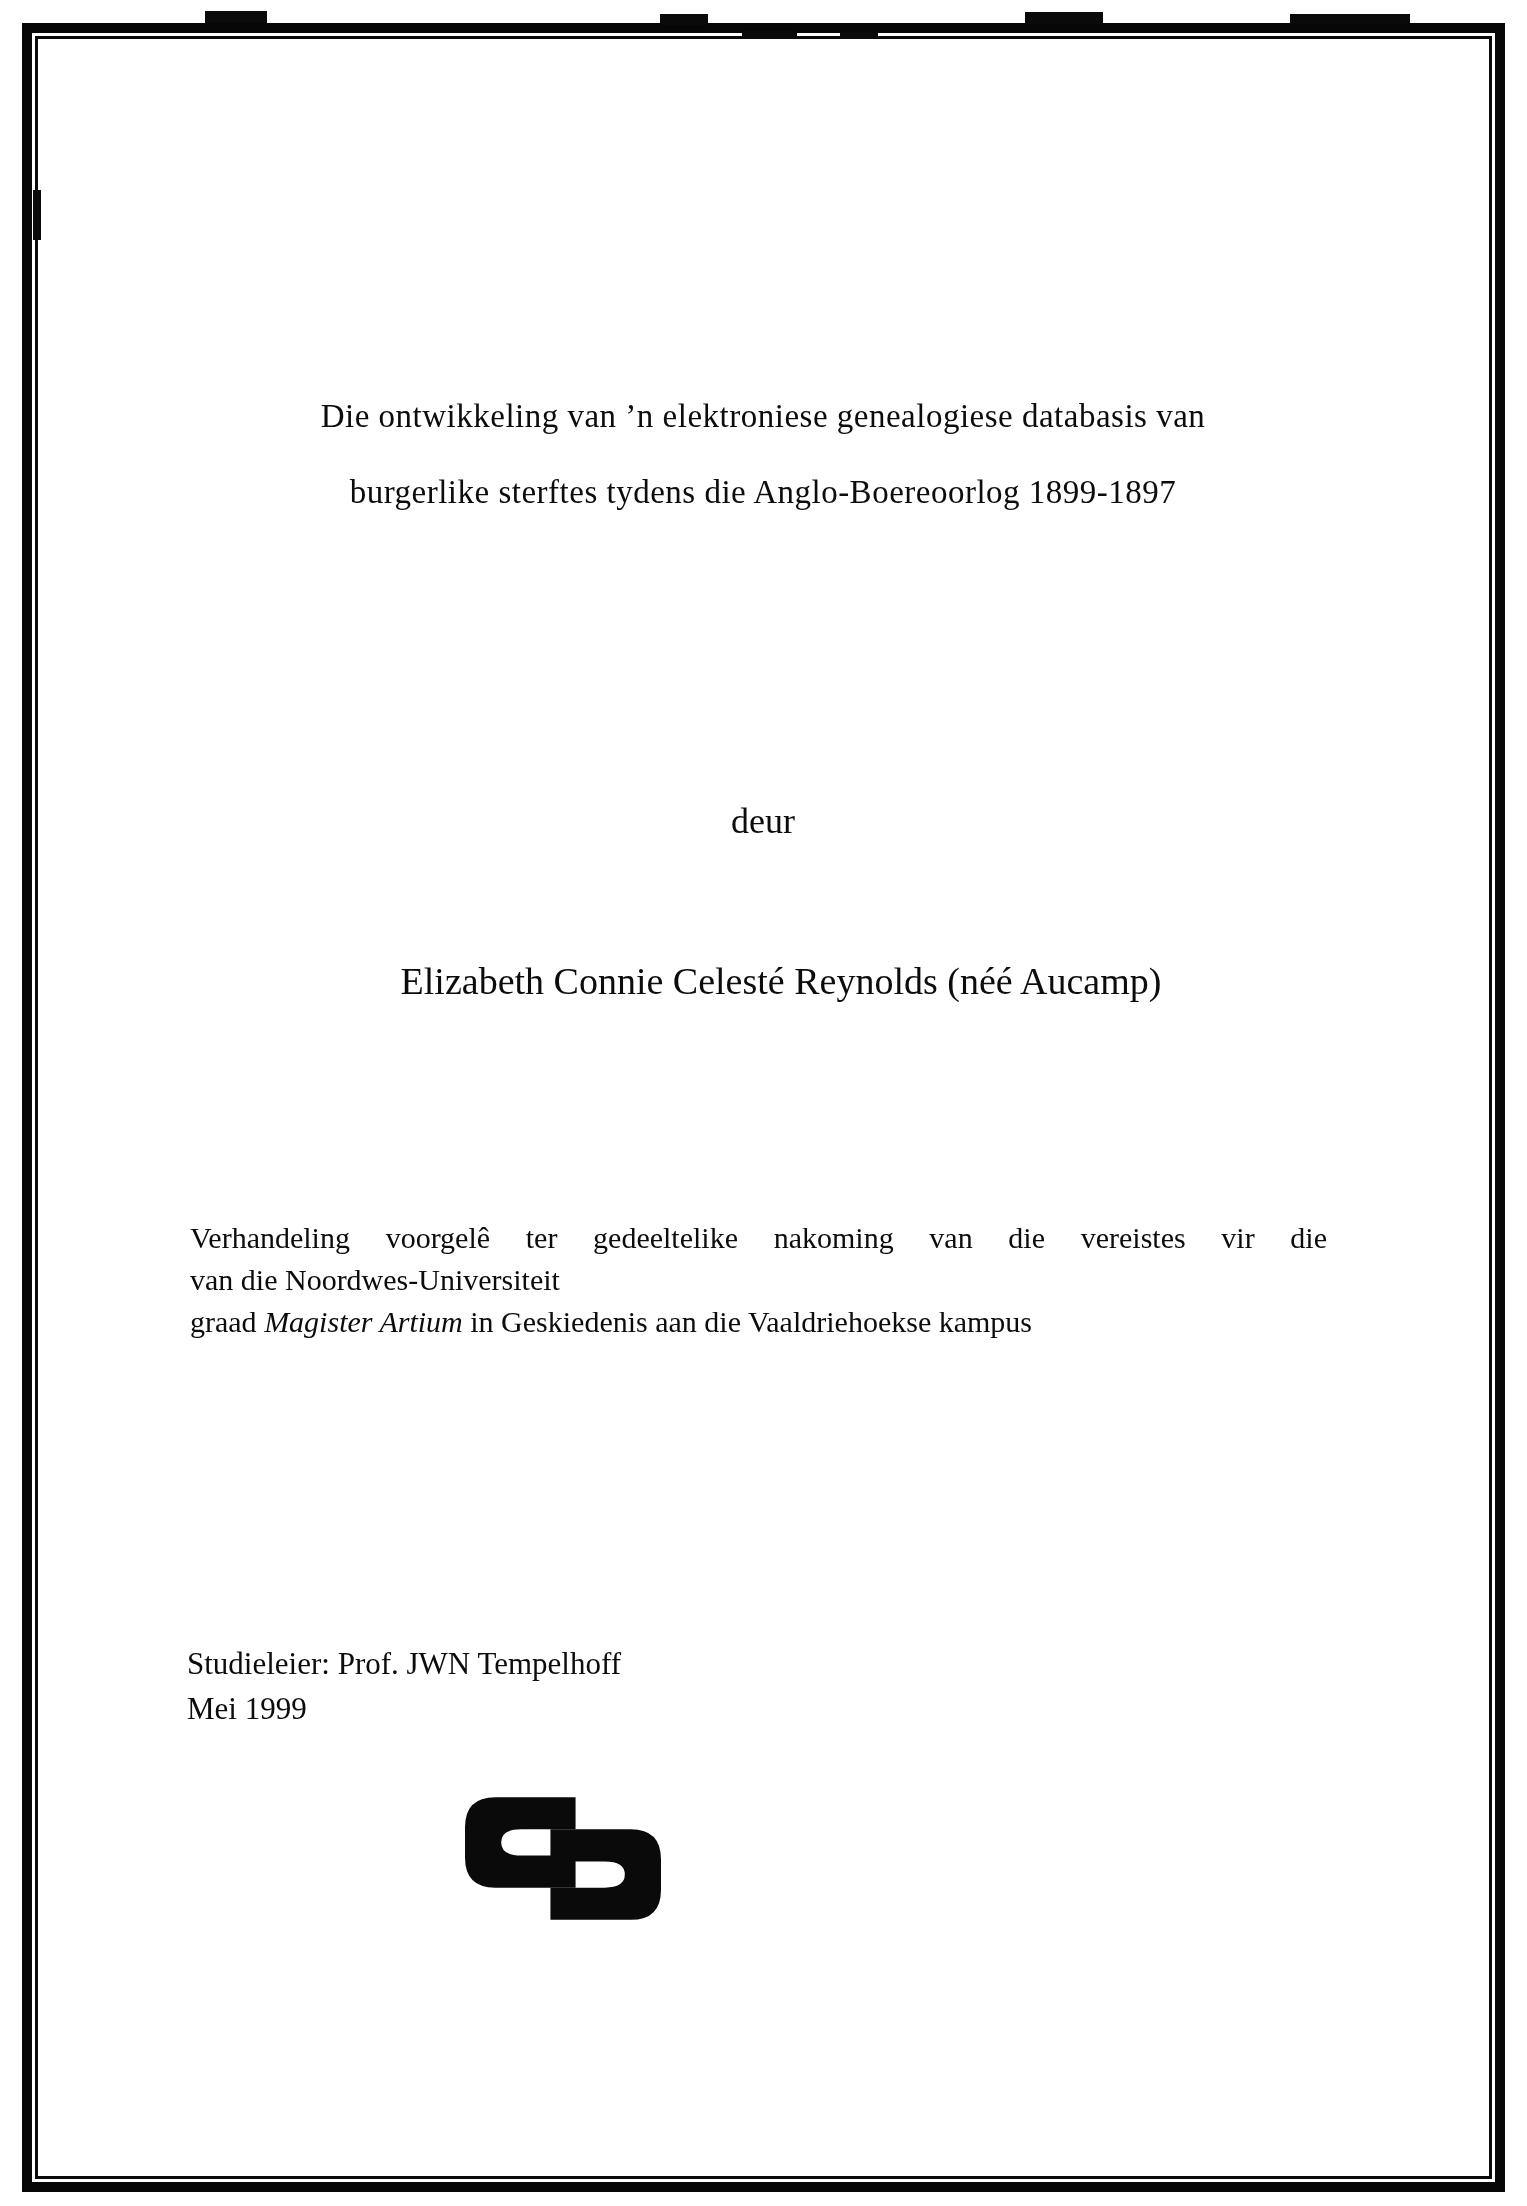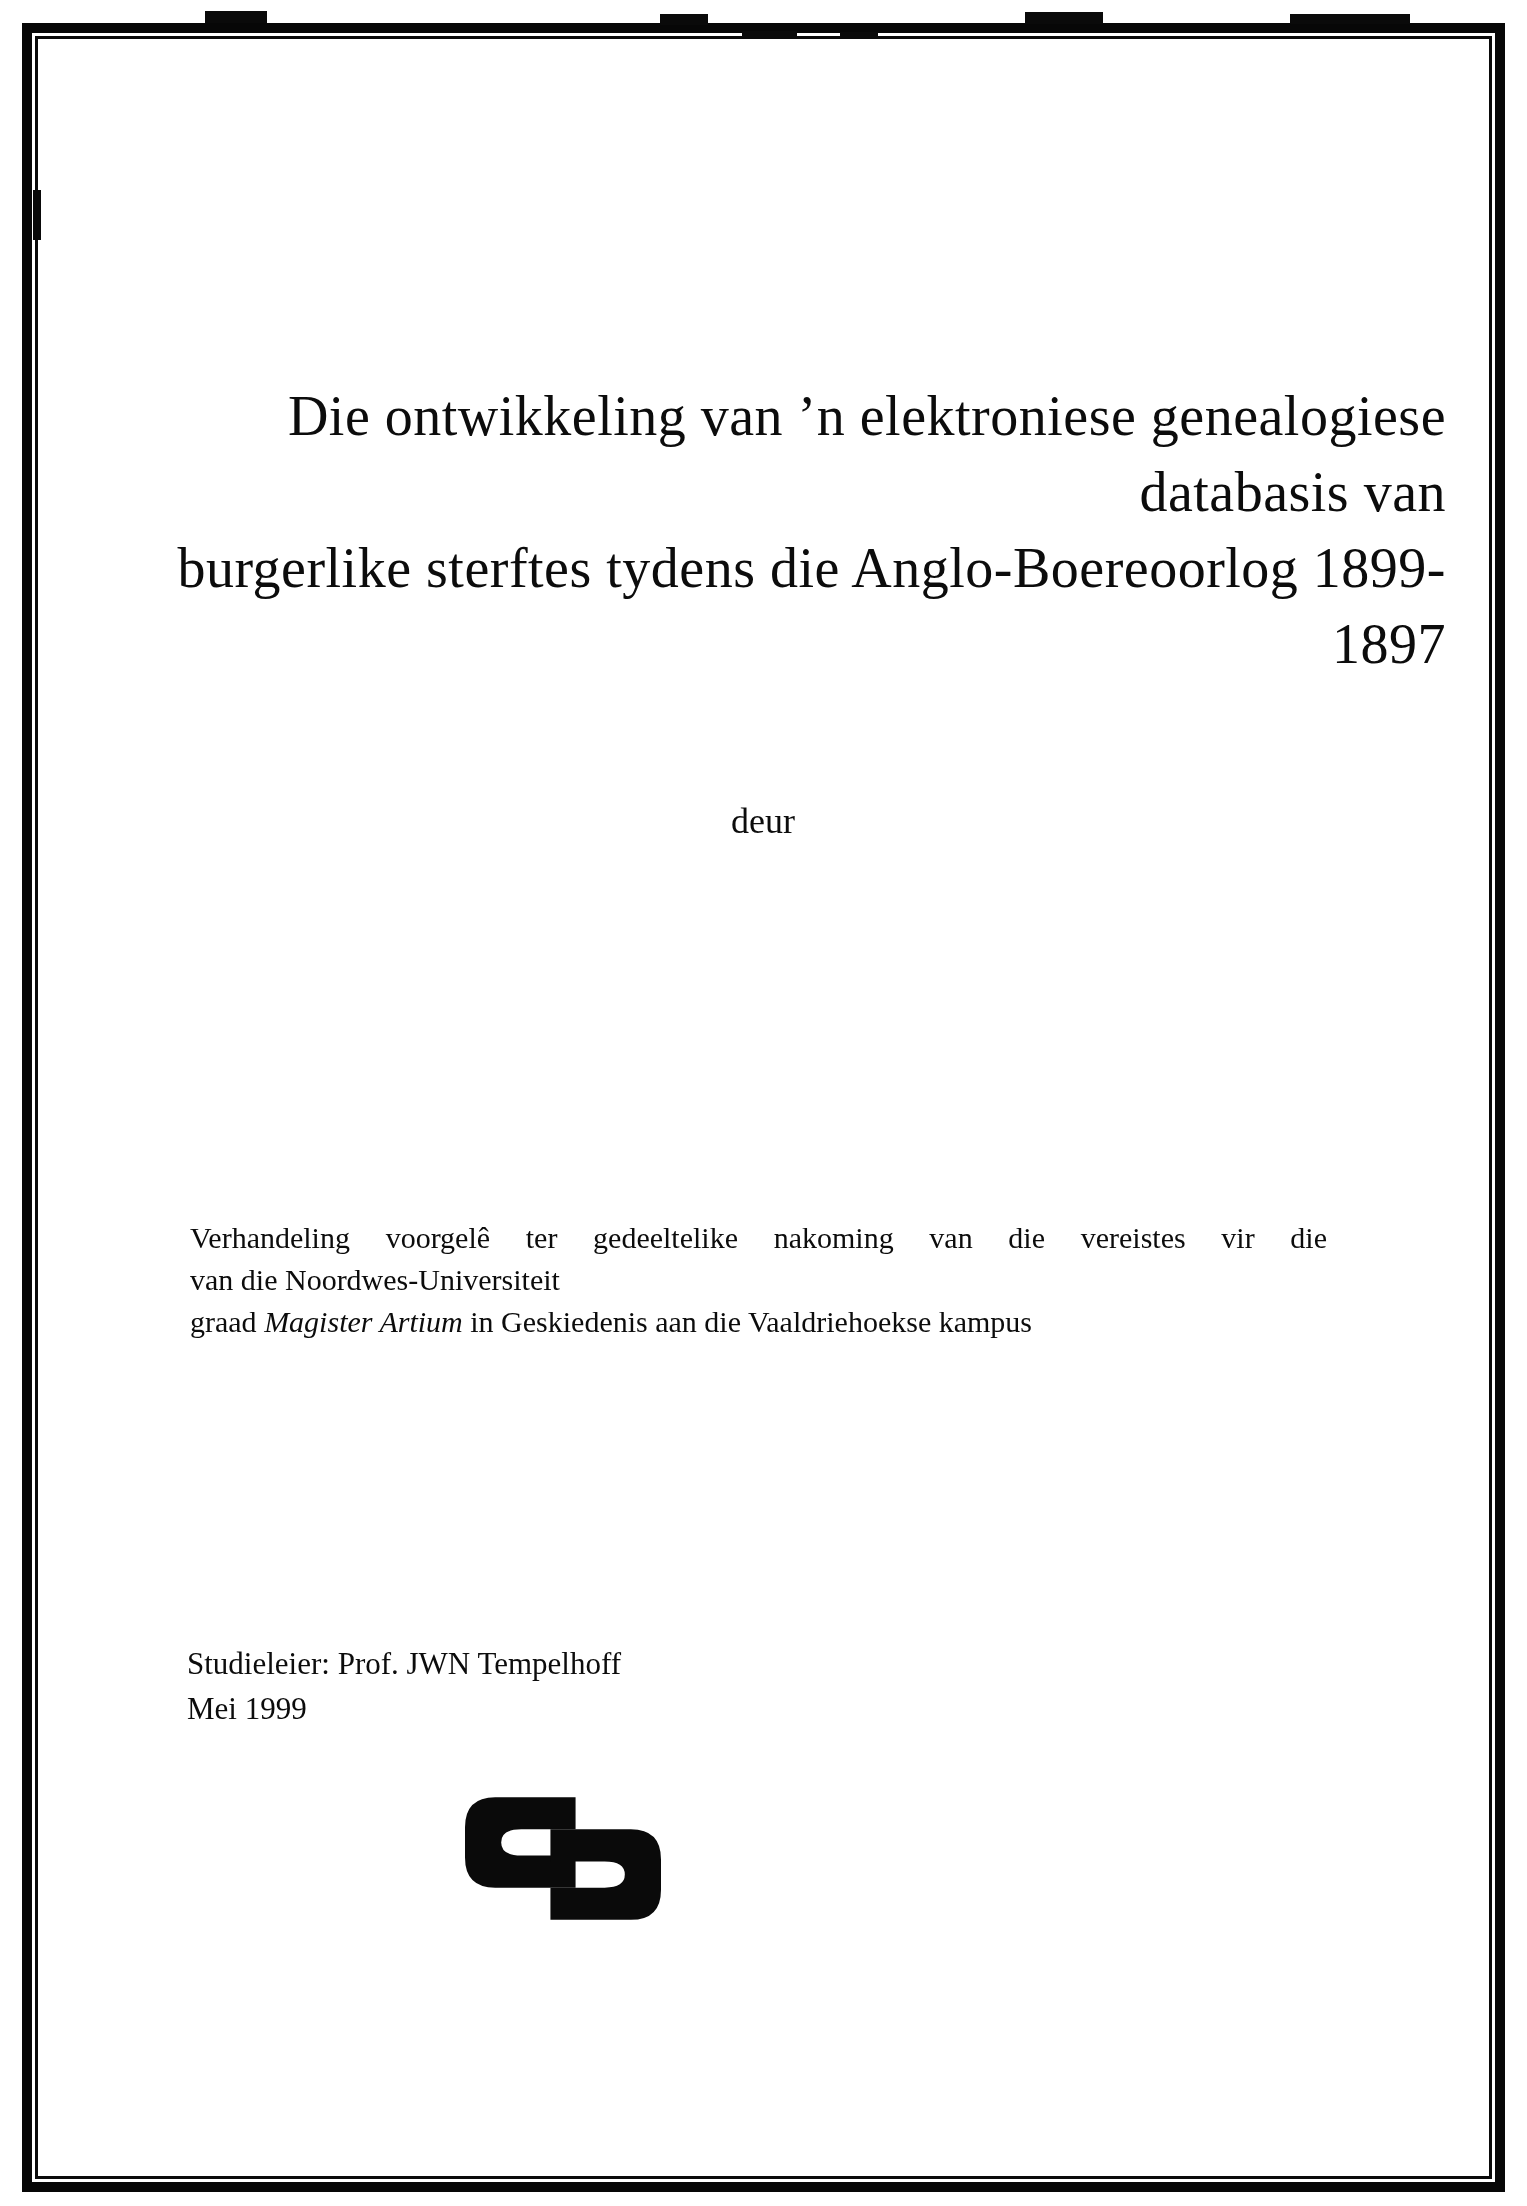--- a/index.html
+++ b/index.html
@@ -31,22 +31,22 @@
     border: 3px solid #0a0a0a;
   }
   .artifact {
     position: absolute;
     background: #0a0a0a;
   }
   .title-block {
     position: absolute;
     left: 80px; top: 378px;
     width: 1366px;
-    text-align: right;
-    font-size: 56px;
+    text-align: center;
+    font-size: 33px;
     line-height: 76px;
     letter-spacing: 0.5px;
   }
   .byline {
     position: absolute;
     left: 80px; top: 800px;
     width: 1366px;
     text-align: center;
     font-size: 36px;
   }
@@ -109,20 +109,21 @@
   <div class="artifact" style="left:840px; top:32px; width:38px; height:7px;"></div>
   <div class="artifact" style="left:33px; top:190px; width:8px; height:50px;"></div>
 
   <div class="title-block">
     <div>Die ontwikkeling van ’n elektroniese genealogiese databasis van</div>
     <div>burgerlike sterftes tydens die Anglo-Boereoorlog 1899-1897</div>
   </div>
 
   <div class="byline">deur</div>
 
+  <div class="author-line">Elizabeth Connie Celesté Reynolds (néé Aucamp)</div>
 
   <div class="declaration">
     <div class="decl-line-justified">Verhandeling voorgelê ter gedeeltelike nakoming van die vereistes vir die</div>
     <div>van die Noordwes-Universiteit</div>
     <div><span>graad </span><span class="italic">Magister Artium</span><span> in Geskiedenis aan die Vaaldriehoekse kampus</span></div>
   </div>
 
   <div class="supervisor-block">
     <div>Studieleier: Prof. JWN Tempelhoff</div>
     <div>Mei 1999</div>

